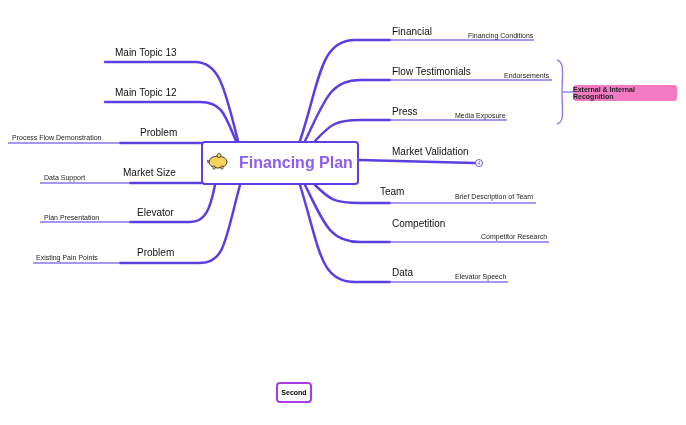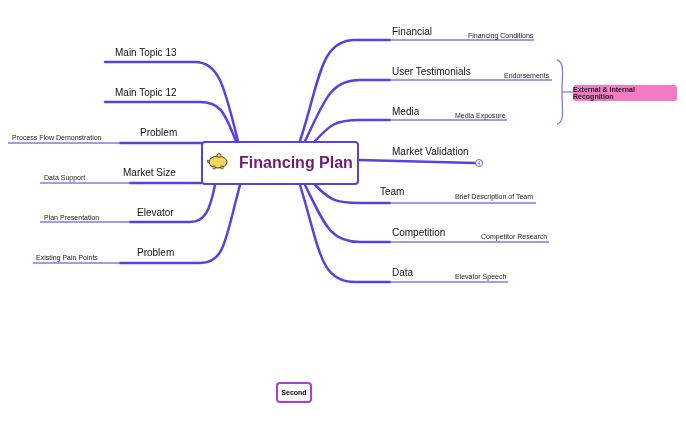--- a/index.html
+++ b/index.html
@@ -2,21 +2,21 @@
 <html><head>
 <meta charset="utf-8">
 <style>
   html,body{margin:0;padding:0;background:#fff;}
   body{width:686px;height:425px;position:relative;overflow:hidden;font-family:"Liberation Sans",sans-serif;}
   svg.lines{position:absolute;left:0;top:0;}
   .t{position:absolute;white-space:nowrap;color:#111;}
   .main{font-weight:normal;font-size:10px;}
   .sub{font-size:7px;color:#222;}
   .center{position:absolute;left:201px;top:141px;width:158px;height:44px;border:2px solid #5b3fe0;border-radius:4px;background:#fff;box-sizing:border-box;display:flex;align-items:center;justify-content:center;gap:10px;}
-  .center .title{color:#701a75;font-weight:bold;font-size:16px;}
+  .center .title{color:#8b5cf6;font-weight:bold;font-size:16px;}
   .tag{position:absolute;left:573px;top:85px;width:104px;height:16px;background:#f47ac3;border-radius:3px;font-size:7px;font-weight:bold;color:#222;display:flex;align-items:center;justify-content:center;}
   .second{position:absolute;left:276px;top:382px;width:36px;height:21px;border:2px solid #a93be0;border-radius:4px;box-sizing:border-box;font-size:7px;font-weight:bold;display:flex;align-items:center;justify-content:center;}
   .badge{position:absolute;left:475px;top:159px;width:8px;height:8px;border:1px solid #6b56e8;border-radius:50%;font-size:5px;color:#6b56e8;display:flex;align-items:center;justify-content:center;background:#fff;box-sizing:border-box;}
 </style>
 </head>
 <body>
 
 <svg class="lines" width="686" height="425">
   <g fill="none" stroke="#5b3fe0" stroke-width="2.5" stroke-linecap="round">
 
@@ -59,29 +59,29 @@
         <path d="M2 9 L0 8 L1 11 Z" fill="#f9d45c" stroke="#333" stroke-width="0.6"></path>
         <rect x="6" y="14" width="2" height="3" fill="#f9d45c" stroke="#333" stroke-width="0.6"></rect>
         <rect x="14" y="14" width="2" height="3" fill="#f9d45c" stroke="#333" stroke-width="0.6"></rect>
       </svg>
   </span>
   <span class="title">Financing Plan</span>
 </div>
 
 <span class="t main" style="left:392px;top:26px">Financial</span>
 <span class="t sub" style="left:468px;top:32px">Financing Conditions</span>
-<span class="t main" style="left:392px;top:66px">User Testimonials</span>
+<span class="t main" style="left:392px;top:66px">Flow Testimonials</span>
 <span class="t sub" style="left:504px;top:72px">Endorsements</span>
-<span class="t main" style="left:392px;top:106px">Media</span>
+<span class="t main" style="left:392px;top:106px">Press</span>
 <span class="t sub" style="left:455px;top:112px">Media Exposure</span>
 <span class="t main" style="left:392px;top:146px">Market Validation</span>
 <div class="badge">4</div>
 <span class="t main" style="left:380px;top:186px">Team</span>
 <span class="t sub" style="left:455px;top:193px">Brief Description of Team</span>
-<span class="t main" style="left:392px;top:227px">Competition</span>
+<span class="t main" style="left:392px;top:218px">Competition</span>
 <span class="t sub" style="left:481px;top:233px">Competitor Research</span>
 <span class="t main" style="left:392px;top:267px">Data</span>
 <span class="t sub" style="left:455px;top:273px">Elevator Speech</span>
 
 <span class="t main" style="left:115px;top:47px">Main Topic 13</span>
 <span class="t main" style="left:115px;top:87px">Main Topic 12</span>
 <span class="t main" style="left:140px;top:127px">Problem</span>
 <span class="t sub" style="left:12px;top:134px">Process Flow Demonstration</span>
 <span class="t main" style="left:123px;top:167px">Market Size</span>
 <span class="t sub" style="left:44px;top:174px">Data Support</span>

